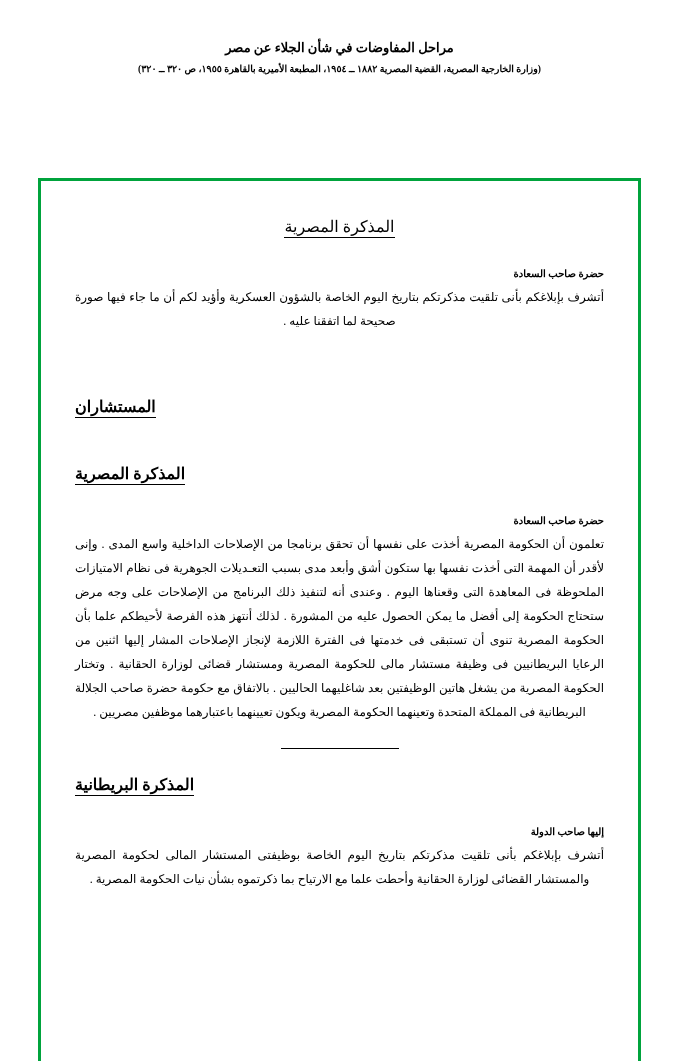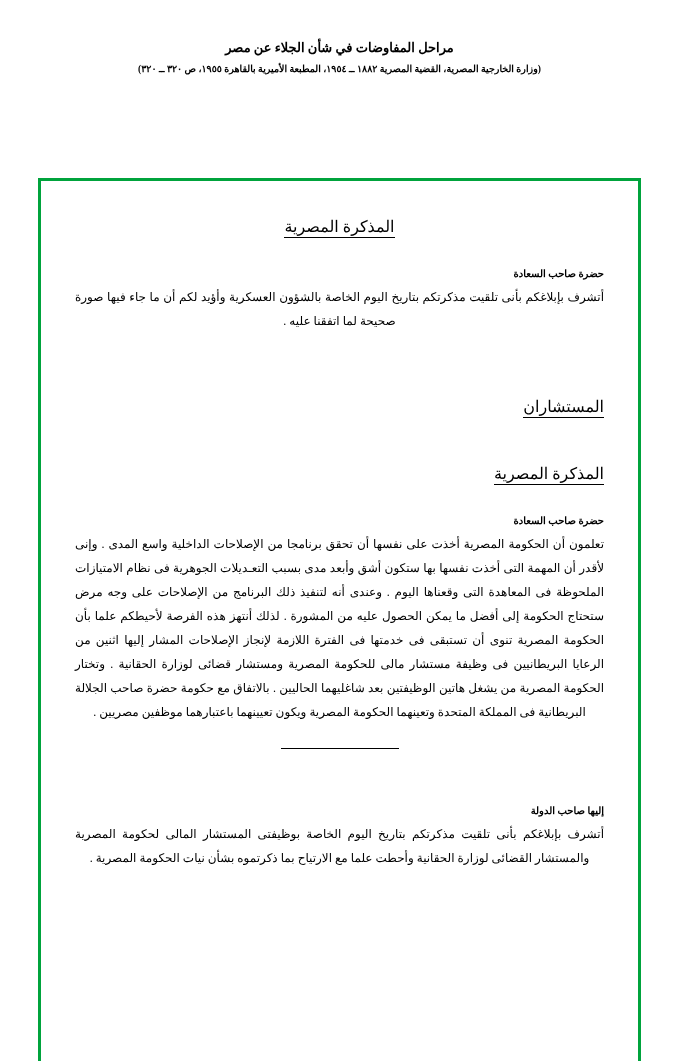--- a/index.html
+++ b/index.html
@@ -92,23 +92,24 @@
   }
   .para.center-last {
     text-align-last: center;
   }
 
   .spacer-sm { height: 26px; }
   .spacer-md { height: 46px; }
   .spacer-lg { height: 60px; }
 
   .section-title {
-    text-align: right;
+    text-align: left;
     font-size: 16px;
     margin: 0;
+    font-weight: bold;
   }
   .section-title span {
     display: inline-block;
     border-bottom: 1px solid #000;
     padding-bottom: 1px;
   }
 
   .divider {
     width: 118px;
     height: 0;
@@ -150,20 +151,23 @@
       </div>
 
       <div class="salutation">حضرة صاحب السعادة</div>
 
       <div class="para center-last">تعلمون أن الحكومة المصرية أخذت على نفسها أن تحقق برنامجا من الإصلاحات الداخلية واسع المدى . وإنى لأقدر أن المهمة التى أخذت نفسها بها ستكون أشق وأبعد مدى بسبب التعـديلات الجوهرية فى نظام الامتيازات الملحوظة فى المعاهدة التى وقعناها اليوم . وعندى أنه لتنفيذ ذلك البرنامج من الإصلاحات على وجه مرض ستحتاج الحكومة إلى أفضل ما يمكن الحصول عليه من المشورة . لذلك أنتهز هذه الفرصة لأحيطكم علما بأن الحكومة المصرية تنوى أن تستبقى فى خدمتها فى الفترة اللازمة لإنجاز الإصلاحات المشار إليها اثنين من الرعايا البريطانيين فى وظيفة مستشار مالى للحكومة المصرية ومستشار قضائى لوزارة الحقانية . وتختار الحكومة المصرية من يشغل هاتين الوظيفتين بعد شاغليهما الحاليين . بالاتفاق مع حكومة حضرة صاحب الجلالة البريطانية فى المملكة المتحدة وتعينهما الحكومة المصرية ويكون تعيينهما باعتبارهما موظفين مصريين .</div>
 
       <div class="divider"></div>
 
       <div class="spacer-sm"></div>
 
+      <div class="section-title">
+        <span>المذكرة البريطانية</span>
+      </div>
 
       <div class="salutation">إليها صاحب الدولة</div>
 
       <div class="para center-last">أتشرف بإبلاغكم بأنى تلقيت مذكرتكم بتاريخ اليوم الخاصة بوظيفتى المستشار المالى لحكومة المصرية والمستشار القضائى لوزارة الحقانية وأحطت علما مع الارتياح بما ذكرتموه بشأن نيات الحكومة المصرية .</div>
 
     </div>
   </div>
 
 </div>
 

